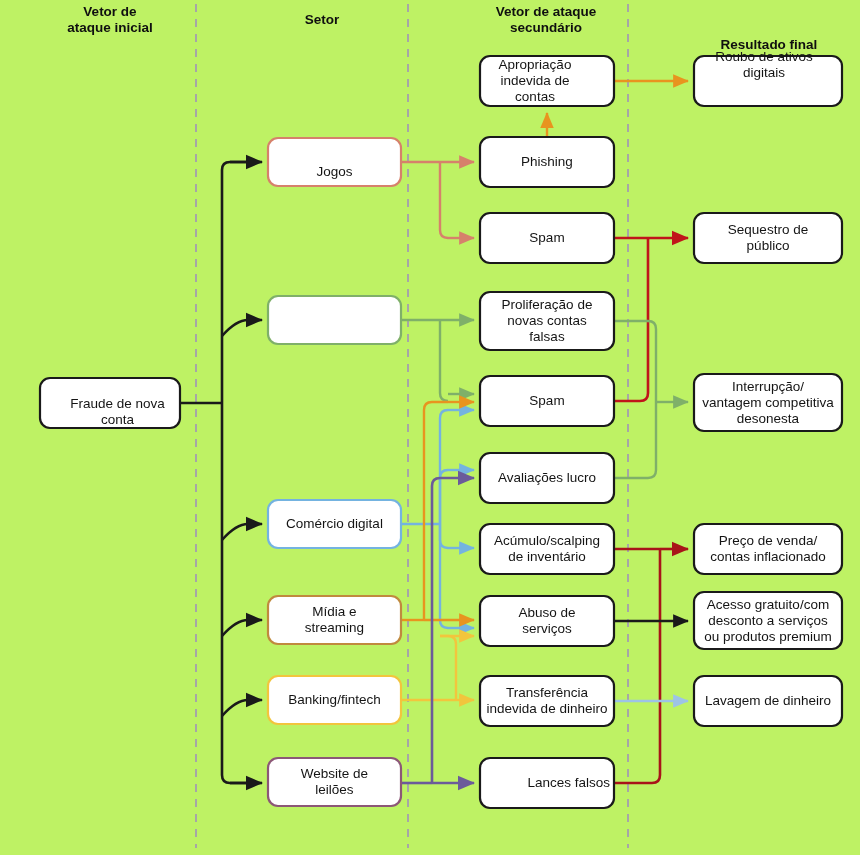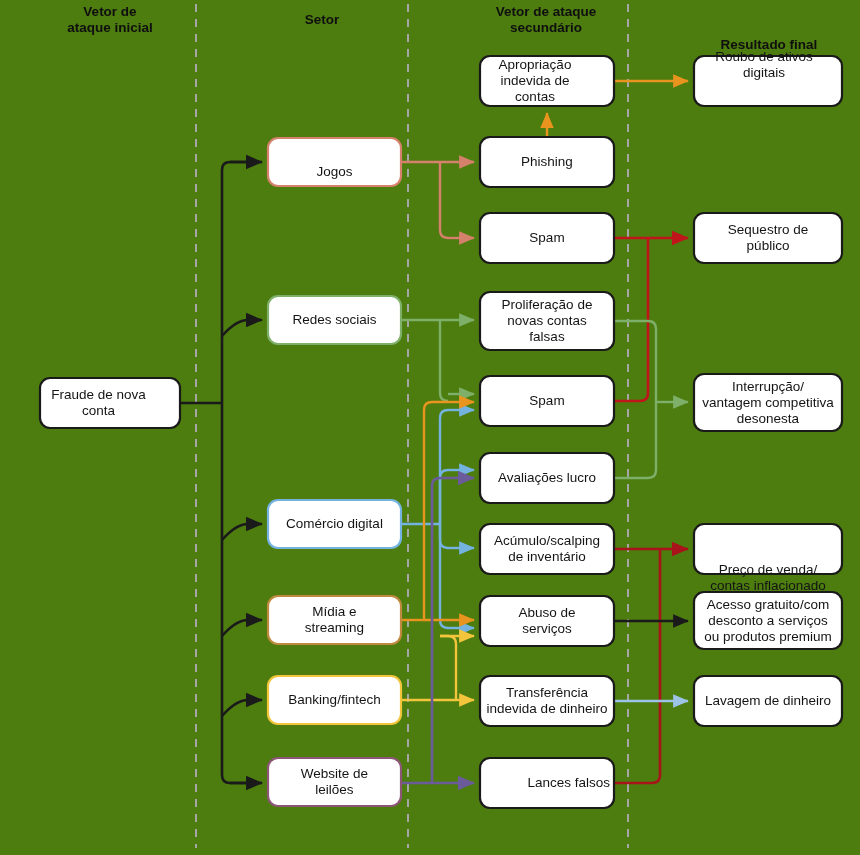--- a/index.html
+++ b/index.html
@@ -1,17 +1,17 @@
 <!DOCTYPE html>
 <html><head>
 <meta charset="utf-8">
 <style>
   html,body{margin:0;padding:0;background:#fff;}
   body{width:860px;height:855px;font-family:"Liberation Sans",sans-serif;overflow:hidden;}
-  #stage{position:relative;width:860px;height:855px;background:#4d7c0f;}
+  #stage{position:relative;width:860px;height:855px;background:#bef264;}
   svg{position:absolute;left:0;top:0;width:860px;height:855px;}
   .colhead{position:absolute;text-align:center;font-weight:bold;font-size:13.5px;color:#0f0f0f;line-height:16px;}
   .nodelabel{position:absolute;display:flex;align-items:center;justify-content:center;text-align:center;
              font-size:13.5px;color:#141414;line-height:16px;pointer-events:none;box-sizing:border-box;padding:0 4px;}
 </style>
 </head>
 <body>
 
 <div id="stage">
 
@@ -208,35 +208,30 @@
 
       <rect x="694" y="56" width="148" height="50" rx="10" ry="10" stroke="#1a1a1a" stroke-width="2.2"></rect>
       <rect x="694" y="213" width="148" height="50" rx="10" ry="10" stroke="#1a1a1a" stroke-width="2.2"></rect>
       <rect x="694" y="374" width="148" height="57" rx="10" ry="10" stroke="#1a1a1a" stroke-width="2.2"></rect>
       <rect x="694" y="524" width="148" height="50" rx="10" ry="10" stroke="#1a1a1a" stroke-width="2.2"></rect>
       <rect x="694" y="592" width="148" height="57" rx="10" ry="10" stroke="#1a1a1a" stroke-width="2.2"></rect>
       <rect x="694" y="676" width="148" height="50" rx="10" ry="10" stroke="#1a1a1a" stroke-width="2.2"></rect>
     </g>
   </svg>
 
-  <div class="nodelabel" style="left:32px;top:378px;width:133px;height:50px;">
+  <div class="nodelabel" style="left:51px;top:378px;width:133px;height:50px;align-items:flex-end;">
     <div>
         <div>Fraude de nova</div>
         <div>conta</div>
       </div>
   </div>
 
   <div class="nodelabel" style="left:268px;top:148px;width:133px;height:48px;">
     <div>
         <div>Jogos</div>
-      </div>
-  </div>
-  <div class="nodelabel" style="left:268px;top:296px;width:133px;height:48px;">
-    <div>
-        <div>Redes sociais</div>
       </div>
   </div>
   <div class="nodelabel" style="left:268px;top:500px;width:133px;height:48px;">
     <div>
         <div>Comércio digital</div>
       </div>
   </div>
   <div class="nodelabel" style="left:268px;top:596px;width:133px;height:48px;">
     <div>
         <div>Mídia e</div>
@@ -324,21 +319,21 @@
         <div>público</div>
       </div>
   </div>
   <div class="nodelabel" style="left:692px;top:374px;width:152px;height:57px;">
     <div>
         <div>Interrupção/</div>
         <div>vantagem competitiva</div>
         <div>desonesta</div>
       </div>
   </div>
-  <div class="nodelabel" style="left:694px;top:524px;width:148px;height:50px;margin-top:29px;">
+  <div class="nodelabel" style="left:694px;top:524px;width:148px;height:50px;">
     <div>
         <div>Preço de venda/</div>
         <div>contas inflacionado</div>
       </div>
   </div>
   <div class="nodelabel" style="left:690px;top:592px;width:156px;height:57px;">
     <div>
         <div>Acesso gratuito/com</div>
         <div>desconto a serviços</div>
         <div>ou produtos premium</div>

